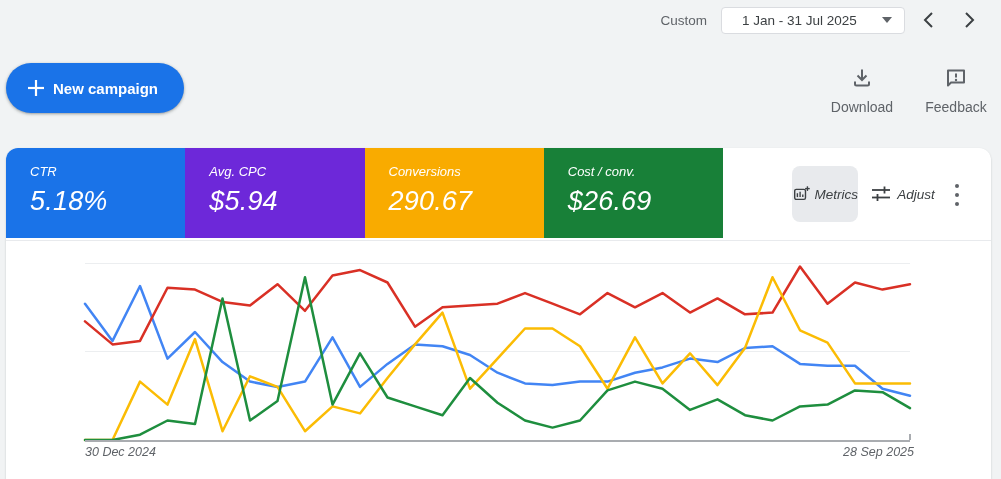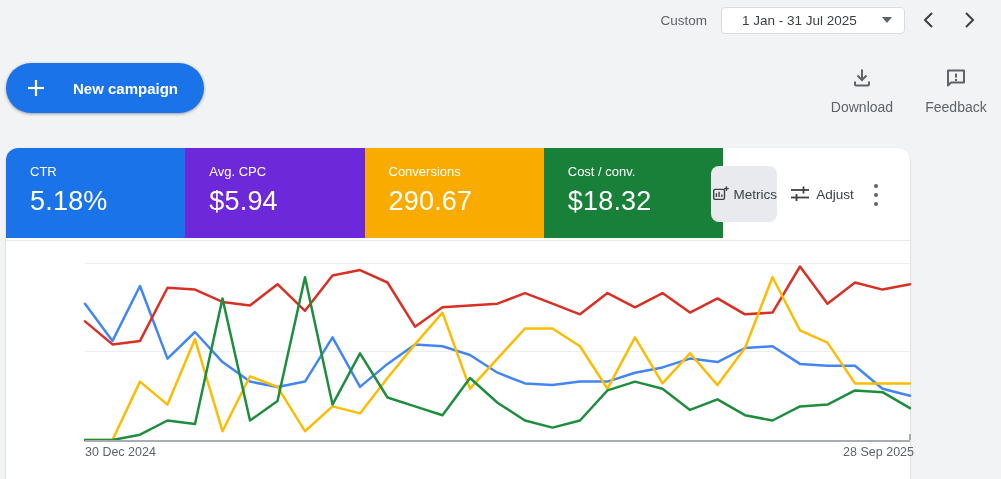--- a/index.html
+++ b/index.html
@@ -16,34 +16,35 @@
     width:184px;height:27px;background:#fff;border:1px solid #dadce0;border-radius:4px;
     padding:0 12px 0 20px;cursor:pointer;box-sizing:border-box;
   }
   .date-btn .date-text{font-size:13.5px;color:#3c4043;}
   .caret{width:0;height:0;border-left:5px solid transparent;border-right:5px solid transparent;border-top:6px solid #5f6368;margin-left:10px;}
   .nav-chevrons{display:flex;align-items:center;margin-left:16px;gap:24px;}
   .nav-chevrons svg{display:block;cursor:pointer;}
   
   .new-campaign{
     position:absolute;left:6px;top:63px;height:50px;border-radius:25px;border:none;
-    background:#1a73e8;color:#fff;display:flex;align-items:center;gap:27px;
+    background:#1a73e8;color:#fff;display:flex;align-items:center;gap:7px;
     padding:0 26px 0 20px;font-size:15px;font-weight:bold;font-family:inherit;cursor:pointer;
     box-shadow:0 1px 2px rgba(60,64,67,.3),0 1px 3px 1px rgba(60,64,67,.15);
   }
   .icon-action{position:absolute;top:66px;width:64px;text-align:center;cursor:pointer;}
   .icon-action .lbl{font-size:14px;color:#5f6368;margin-top:5px;}
   .icon-action svg{display:inline-block;}
   #download-action{left:830px;}
   #feedback-action{left:924px;}
   
   .panel{
-    position:absolute;left:6px;top:148px;width:904px;height:331px;background:#fff;
+    position:absolute;left:6px;top:148px;width:985px;height:331px;background:#fff;
     border-radius:12px 12px 0 0;
     box-shadow:0 1px 2px rgba(60,64,67,.25);
+    font-style:italic;
   }
   .cards-row{display:flex;height:90px;}
   .mcard{width:179.25px;height:90px;box-sizing:border-box;padding:16px 0 0 24px;color:#fff;cursor:pointer;}
   .mcard:first-child{border-radius:12px 0 0 0;}
   .mcard .mlabel{font-size:13px;margin-bottom:7px;}
   .mcard .mvalue{font-size:27px;letter-spacing:.2px;}
   
   .controls{position:absolute;top:18px;right:56px;display:flex;gap:11px;}
   .ctrl-btn{width:66px;height:56px;border-radius:8px;display:flex;align-items:center;justify-content:center;gap:4px;cursor:pointer;}
   .ctrl-btn.selected{background:#e8eaed;}
@@ -120,21 +121,21 @@
     <div class="mcard" style="background: #6d28d9;">
       <div class="mlabel">Avg. CPC</div>
       <div class="mvalue">$5.94</div>
     </div>
     <div class="mcard" style="background: rgb(249, 171, 0);">
       <div class="mlabel">Conversions</div>
       <div class="mvalue">290.67</div>
     </div>
     <div class="mcard" style="background: rgb(24, 128, 56);">
       <div class="mlabel">Cost / conv.</div>
-      <div class="mvalue">$18.32</div>
+      <div class="mvalue">$26.69</div>
     </div>
   </div>
 
   <div class="controls">
     <div class="ctrl-btn selected">
       <svg width="24" height="24" viewBox="0 0 24 24">
         <rect x="3.5" y="6" width="14" height="13" rx="2" fill="none" stroke="#3c4043" stroke-width="1.8"></rect>
         <line x1="7" y1="16" x2="7" y2="11" stroke="#3c4043" stroke-width="1.8"></line>
         <line x1="10.5" y1="16" x2="10.5" y2="9" stroke="#3c4043" stroke-width="1.8"></line>
         <line x1="14" y1="16" x2="14" y2="12.5" stroke="#3c4043" stroke-width="1.8"></line>

